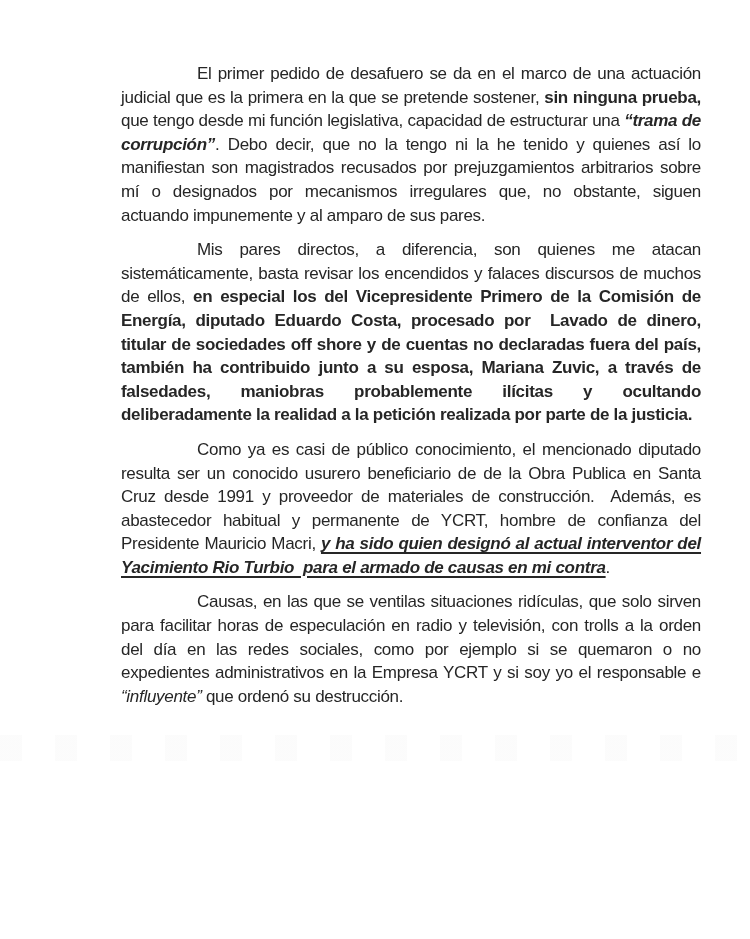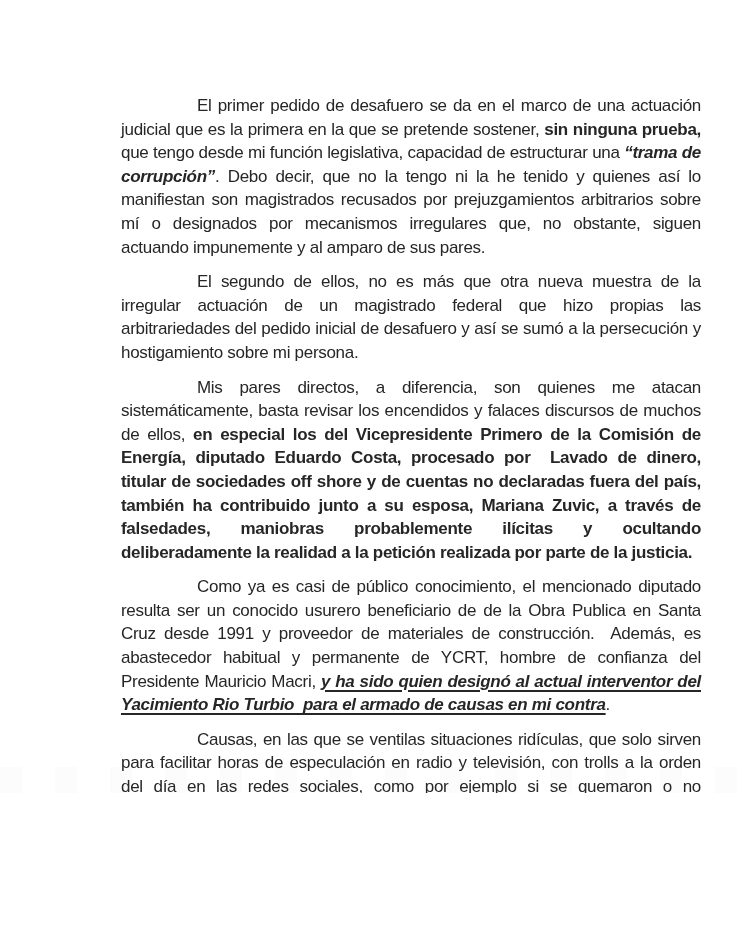--- a/index.html
+++ b/index.html
@@ -8,21 +8,20 @@
     padding: 0;
     background: #ffffff;
   }
   .page {
     position: relative;
     width: 750px;
     height: 761px;
     background: #ffffff;
     overflow: hidden;
     font-family: "Liberation Sans", "DejaVu Sans", sans-serif;
-    margin-top: 32px;
   }
   
   .scan-noise-bottom {
     position: absolute;
     left: 0; right: 0; bottom: 0;
     height: 26px;
     background: repeating-linear-gradient(
       90deg,
       rgba(120,120,120,0.05) 0 22px,
       rgba(255,255,255,0) 22px 55px
@@ -63,20 +62,19 @@
     text-decoration-thickness: 1.5px;
     text-underline-offset: 3px;
   }
 </style>
 </head>
 <body>
 
 <div class="page">
   <div class="doc-body">
       <p><span class="r-normal">El primer pedido de desafuero se da en el marco de una actuación judicial que es la primera en la que se pretende sostener, </span><span class="r-bold">sin ninguna prueba,</span><span class="r-normal"> que tengo desde mi función legislativa, capacidad de estructurar una </span><span class="r-bold-italic">“trama de corrupción”</span><span class="r-normal">. Debo decir, que no la tengo ni la he tenido y quienes así lo manifiestan son magistrados recusados por prejuzgamientos arbitrarios sobre mí o designados por mecanismos irregulares que, no obstante, siguen actuando impunemente y al amparo de sus pares.</span></p>
-      <p><span class="r-normal">El segundo de ellos, no es más que otra nueva muestra de la irregular actuación de un magistrado federal que hizo propias las arbitrariedades del pedido inicial de desafuero y así se sumó a la persecución y hostigamiento sobre mi persona.</span></p>
       <p><span class="r-normal">Mis pares directos, a diferencia, son quienes me atacan sistemáticamente, basta revisar los encendidos y falaces discursos de muchos de ellos, </span><span class="r-bold">en especial los del Vicepresidente Primero de la Comisión de Energía, diputado Eduardo Costa, procesado por&nbsp; Lavado de dinero, titular de sociedades off shore y de cuentas no declaradas fuera del país, también ha contribuido junto a su esposa, Mariana Zuvic, a través de falsedades, maniobras probablemente ilícitas y ocultando deliberadamente la realidad a la petición realizada por parte de la justicia.</span></p>
       <p><span class="r-normal">Como ya es casi de público conocimiento, el mencionado diputado resulta ser un conocido usurero beneficiario de de la Obra Publica en Santa Cruz desde 1991 y proveedor de materiales de construcción.&nbsp; Además, es abastecedor habitual y permanente de YCRT, hombre de confianza del Presidente Mauricio Macri, </span><span class="r-bold-italic u">y ha sido quien designó al actual interventor del Yacimiento Rio Turbio&nbsp; para el armado de causas en mi contra</span><span class="r-normal">.</span></p>
       <p><span class="r-normal">Causas, en las que se ventilas situaciones ridículas, que solo sirven para facilitar horas de especulación en radio y televisión, con trolls a la orden del día en las redes sociales, como por ejemplo si se quemaron o no expedientes administrativos en la Empresa YCRT y si soy yo el responsable e </span><span class="r-italic">“influyente”</span><span class="r-normal"> que ordenó su destrucción.</span></p>
     </div>
   <div class="scan-noise-left"></div>
   <div class="scan-noise-bottom"></div>
 </div>
 
 </body></html>

